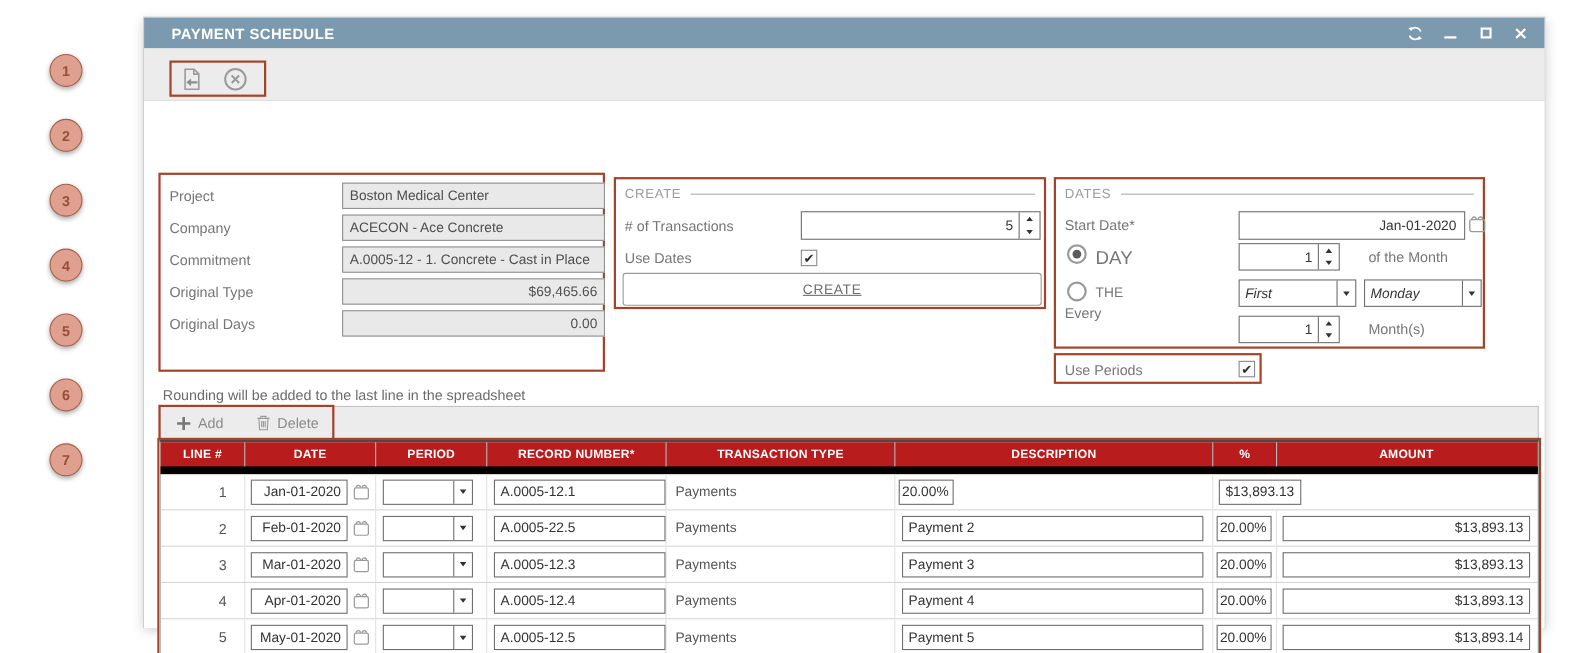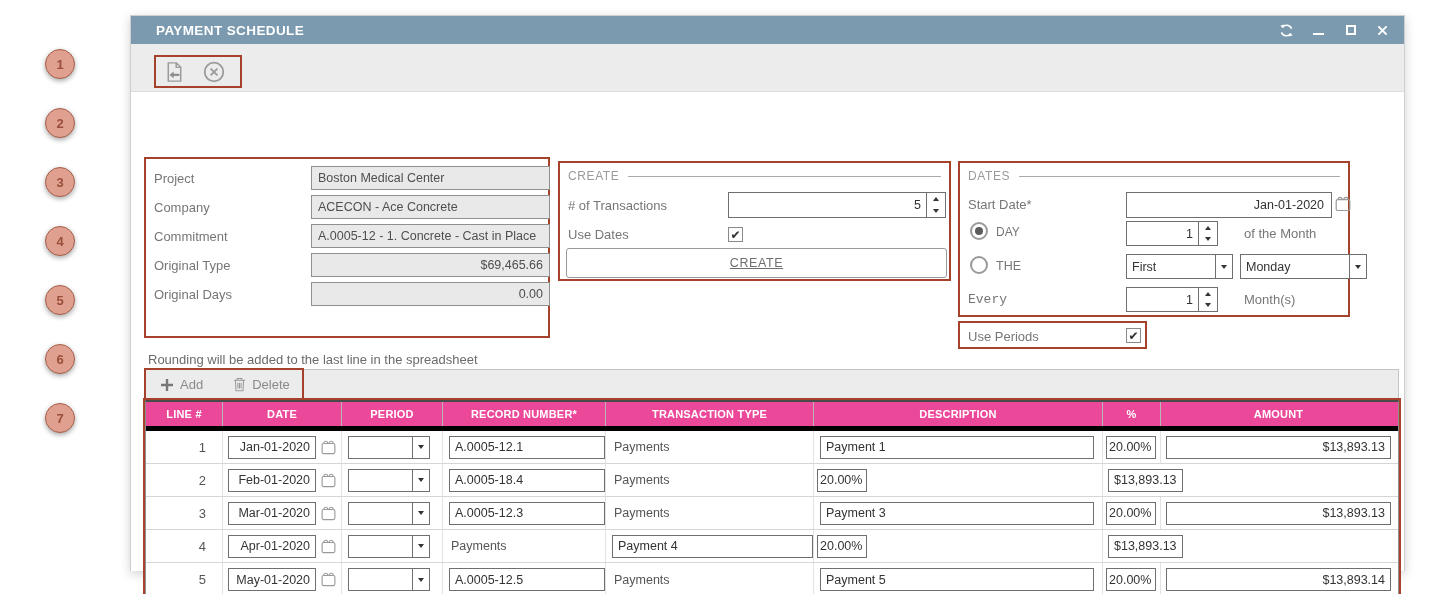--- a/index.html
+++ b/index.html
@@ -66,21 +66,21 @@
               padding:0 5px; font-size:12.5px; color:#333; }
   .spin { width:19px; border-left:1px solid #6f6f6f; display:flex; flex-direction:column; cursor:pointer; }
   .spin span { flex:1; display:flex; align-items:center; justify-content:center; }
   .spin .up::after { content:""; border-left:3.5px solid transparent; border-right:3.5px solid transparent;
                      border-bottom:4.5px solid #333; }
   .spin .dn::after { content:""; border-left:3.5px solid transparent; border-right:3.5px solid transparent;
                      border-top:4.5px solid #333; }
 
   
   .sel { position:absolute; height:25px; background:#fff; border:1px solid #6f6f6f; display:flex; cursor:pointer; }
-  .sel .sval { flex:1; display:flex; align-items:center; padding:0 5px; font-size:12.5px; color:#333; }
+  .sel .sval { flex:1; display:flex; align-items:center; padding:0 5px; font-size:12.5px; color:#333;font-style:italic; }
   .sel .sarrow { width:17px; border-left:1px solid #6f6f6f; display:flex; align-items:center; justify-content:center; }
   .sel .sarrow::after { content:""; border-left:3.5px solid transparent; border-right:3.5px solid transparent;
                         border-top:4.5px solid #333; }
 
   
   .cb { position:absolute; width:15px; height:15px; background:#fdfdfd; border:1px solid #8a8a8a;
         display:flex; align-items:center; justify-content:center; cursor:pointer; }
   .cb::after { content:"\2714"; font-size:12px; color:#2e2e2e; line-height:1; }
   .radio { position:absolute; width:18px; height:18px; border-radius:50%;
            border:2px solid #9a9a9a; background:#fff; cursor:pointer; }
@@ -89,28 +89,28 @@
 
   
   .dates-box { left:827px; top:69px; width:392px; height:156px; }
   .dates-box .lbl-start { position:absolute; left:8px; top:34px; }
   .start-input { position:absolute; left:166px; top:29px; width:206px; height:26px;
                  background:#fff; border:1px solid #6f6f6f; display:flex; align-items:center;
                  justify-content:flex-end; padding:0 7px; font-size:12.5px; color:#333; }
   .cal { display:inline-flex; cursor:pointer; }
   .dates-box .cal-start { position:absolute; left:375px; top:33px; }
   .r-day { left:10px; top:59px; }
-  .lbl-day { position:absolute; left:36px; top:62px; font-size:12px; }
+  .lbl-day { position:absolute; left:36px; top:62px; font-size:17px; }
   .num-day { left:166px; top:58px; width:92px; height:25px; }
   .sfx-day { position:absolute; left:284px; top:63px; }
   .r-the { left:10px; top:93px; }
   .lbl-the { position:absolute; left:36px; top:96px; font-size:12.5px; }
   .sel-ordinal { left:166px; top:91px; width:107px; }
-  .sel-weekday { left:280px; top:91px; width:127px; }
-  .lbl-every { position:absolute; left:8px; top:129px;font-family:Liberation Mono, monospace; }
+  .sel-weekday { left:280px; top:91px; width:107px; }
+  .lbl-every { position:absolute; left:8px; top:114px; }
   .num-every { left:166px; top:124px; width:92px; height:25px; }
   .sfx-every { position:absolute; left:284px; top:129px; }
 
   .useperiods-box { left:827px; top:229px; width:189px; height:28px; }
   .useperiods-box .lbl { position:absolute; left:8px; top:6px; }
   .useperiods-box .cb { left:166px; top:5px; }
 
   .rounding-note { position:absolute; left:17px; top:260px; font-size:13px; color:#6b6b6b; }
 
   
@@ -118,21 +118,21 @@
                   background:#ececec; border:1px solid #c4c4c4; display:flex; align-items:center; }
   .gt-redbox { left:-2px; top:-2px; width:160px; height:34px; }
   .gt-btn { display:flex; align-items:center; gap:6px; color:#8a8a8a; font-size:13px;
             cursor:pointer; margin-left:14px; }
   .gt-btn + .gt-btn { margin-left:30px; }
 
   
   .grid-redbox { left:12px; top:306px; width:1258px; height:199px; }
   .grid { width:1254px; border:1px solid #8f8f8f; border-top:2px solid #4a4a4a; background:#fff; }
   .thead, .trow { display:grid; grid-template-columns:77px 119px 101px 163px 208px 289px 58px 235px; }
-  .thead { background:#ec4899; height:29px; border-bottom:5px solid #000000; }
+  .thead { background:#b91c1c; height:29px; border-bottom:7px solid #000000; }
   .th { display:flex; align-items:center; justify-content:center; color:#fff; font-size:11px;
         font-weight:bold; letter-spacing:.2px; border-right:1px solid #b6b6b6; }
   .th:last-child { border-right:none; }
   .trow { height:33px; border-bottom:1px solid #d6d6d6; }
   .trow:last-child { border-bottom:none; }
   .cell { display:flex; align-items:center; border-right:1px solid #e2e2e2; }
   .cell:last-child { border-right:none; }
   .c-line { justify-content:flex-end; padding-right:16px; color:#555; font-size:13px; }
   .c-date { gap:5px; padding-left:5px; }
   .c-period { padding-left:6px; }
@@ -360,23 +360,20 @@
           <div class="cell c-period">
             <div class="sel period-sel">
               <span class="sval"></span>
               <span class="sarrow"></span>
             </div>
           </div>
           <div class="cell c-record">
               <div class="tinput rec-input">A.0005-12.1</div>
             </div>
           <div class="cell c-type">Payments</div>
-          <div class="cell c-desc">
-              <div class="tinput desc-input">Payment 1</div>
-            </div>
           <div class="cell c-pct">
               <div class="tinput pct-input">20.00%</div>
             </div>
           <div class="cell c-amount">
               <div class="tinput amount-input">$13,893.13</div>
             </div>
         </div>
 
         <div class="trow">
           <div class="cell c-line">2</div>
@@ -390,23 +387,26 @@
                 </svg>
               </span>
           </div>
           <div class="cell c-period">
             <div class="sel period-sel">
               <span class="sval"></span>
               <span class="sarrow"></span>
             </div>
           </div>
           <div class="cell c-record">
-              <div class="tinput rec-input">A.0005-18.4</div>
+              <div class="tinput rec-input">A.0005-22.5</div>
             </div>
           <div class="cell c-type">Payments</div>
+          <div class="cell c-desc">
+              <div class="tinput desc-input">Payment 2</div>
+            </div>
           <div class="cell c-pct">
               <div class="tinput pct-input">20.00%</div>
             </div>
           <div class="cell c-amount">
               <div class="tinput amount-input">$13,893.13</div>
             </div>
         </div>
 
         <div class="trow">
           <div class="cell c-line">3</div>
@@ -452,20 +452,23 @@
                   <rect x="1.2" y="3.7" width="13.6" height="10.8" rx="1.6"></rect>
                 </svg>
               </span>
           </div>
           <div class="cell c-period">
             <div class="sel period-sel">
               <span class="sval"></span>
               <span class="sarrow"></span>
             </div>
           </div>
+          <div class="cell c-record">
+              <div class="tinput rec-input">A.0005-12.4</div>
+            </div>
           <div class="cell c-type">Payments</div>
           <div class="cell c-desc">
               <div class="tinput desc-input">Payment 4</div>
             </div>
           <div class="cell c-pct">
               <div class="tinput pct-input">20.00%</div>
             </div>
           <div class="cell c-amount">
               <div class="tinput amount-input">$13,893.13</div>
             </div>

